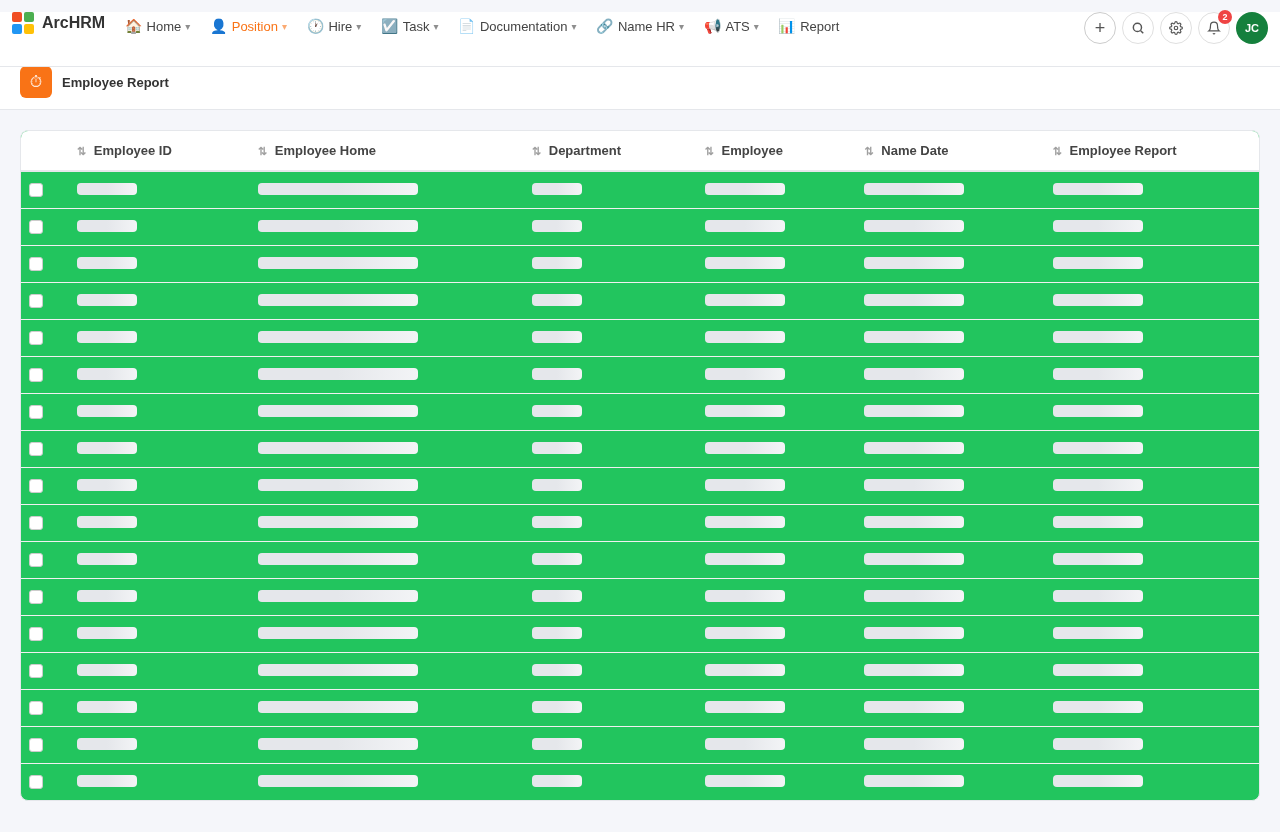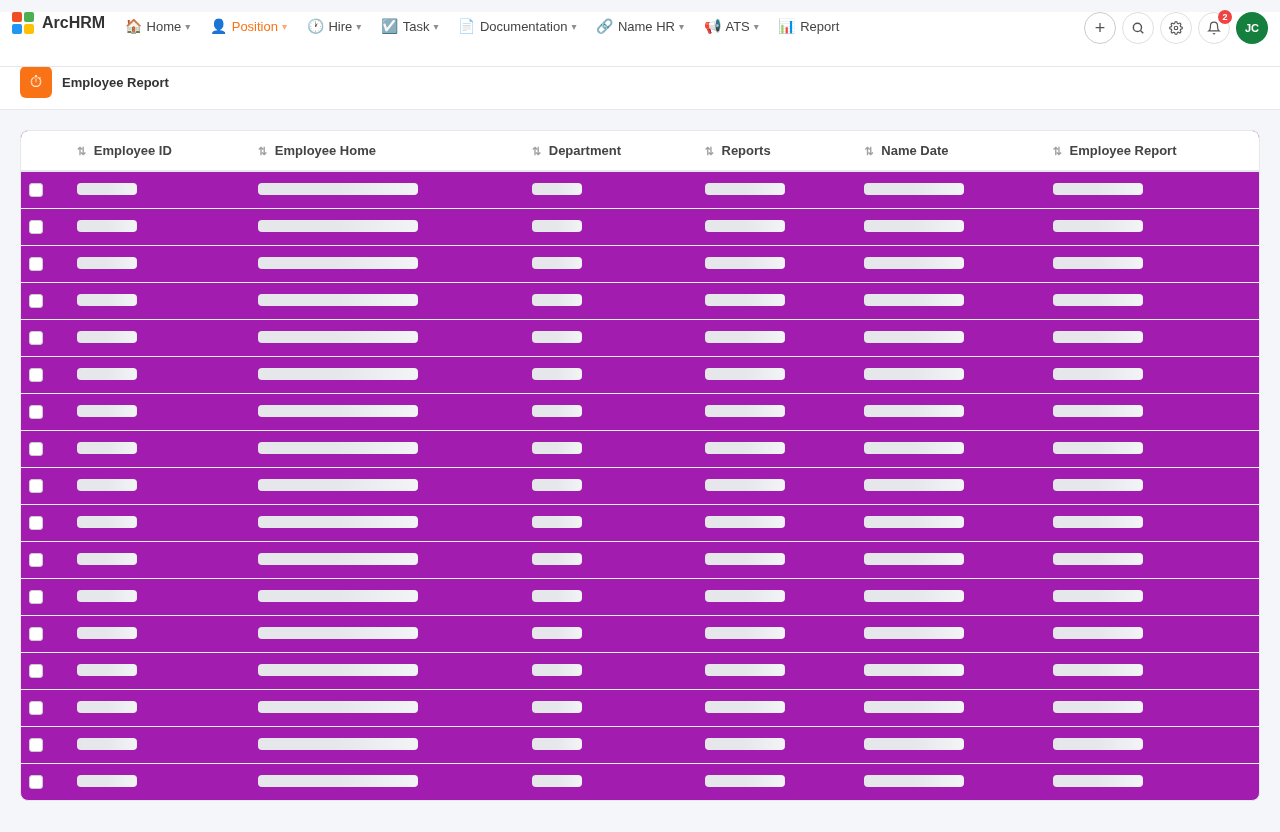--- a/index.html
+++ b/index.html
@@ -148,21 +148,21 @@
       color: #333;
     }
 
     
     .main-content {
       padding: 20px;
     }
 
     
     .table-container {
-      background: #a21caf;
+      background: #22c55e;
       border-radius: 8px;
       border: 1px solid #e5e7eb;
       overflow: hidden;
     }
     table {
       width: 100%;
       border-collapse: collapse;
     }
     thead tr {
       border-bottom: 2px solid #e5e7eb;
@@ -334,21 +334,21 @@
           <th>
             <span class="sort-icon">⇅</span>
             <span>Employee Home</span>
           </th>
           <th>
             <span class="sort-icon">⇅</span>
             <span>Department</span>
           </th>
           <th>
             <span class="sort-icon">⇅</span>
-            <span>Reports</span>
+            <span>Employee</span>
           </th>
           <th>
             <span class="sort-icon">⇅</span>
             <span>Name Date</span>
           </th>
           <th>
             <span class="sort-icon">⇅</span>
             <span>Employee Report</span>
           </th>
         </tr>

